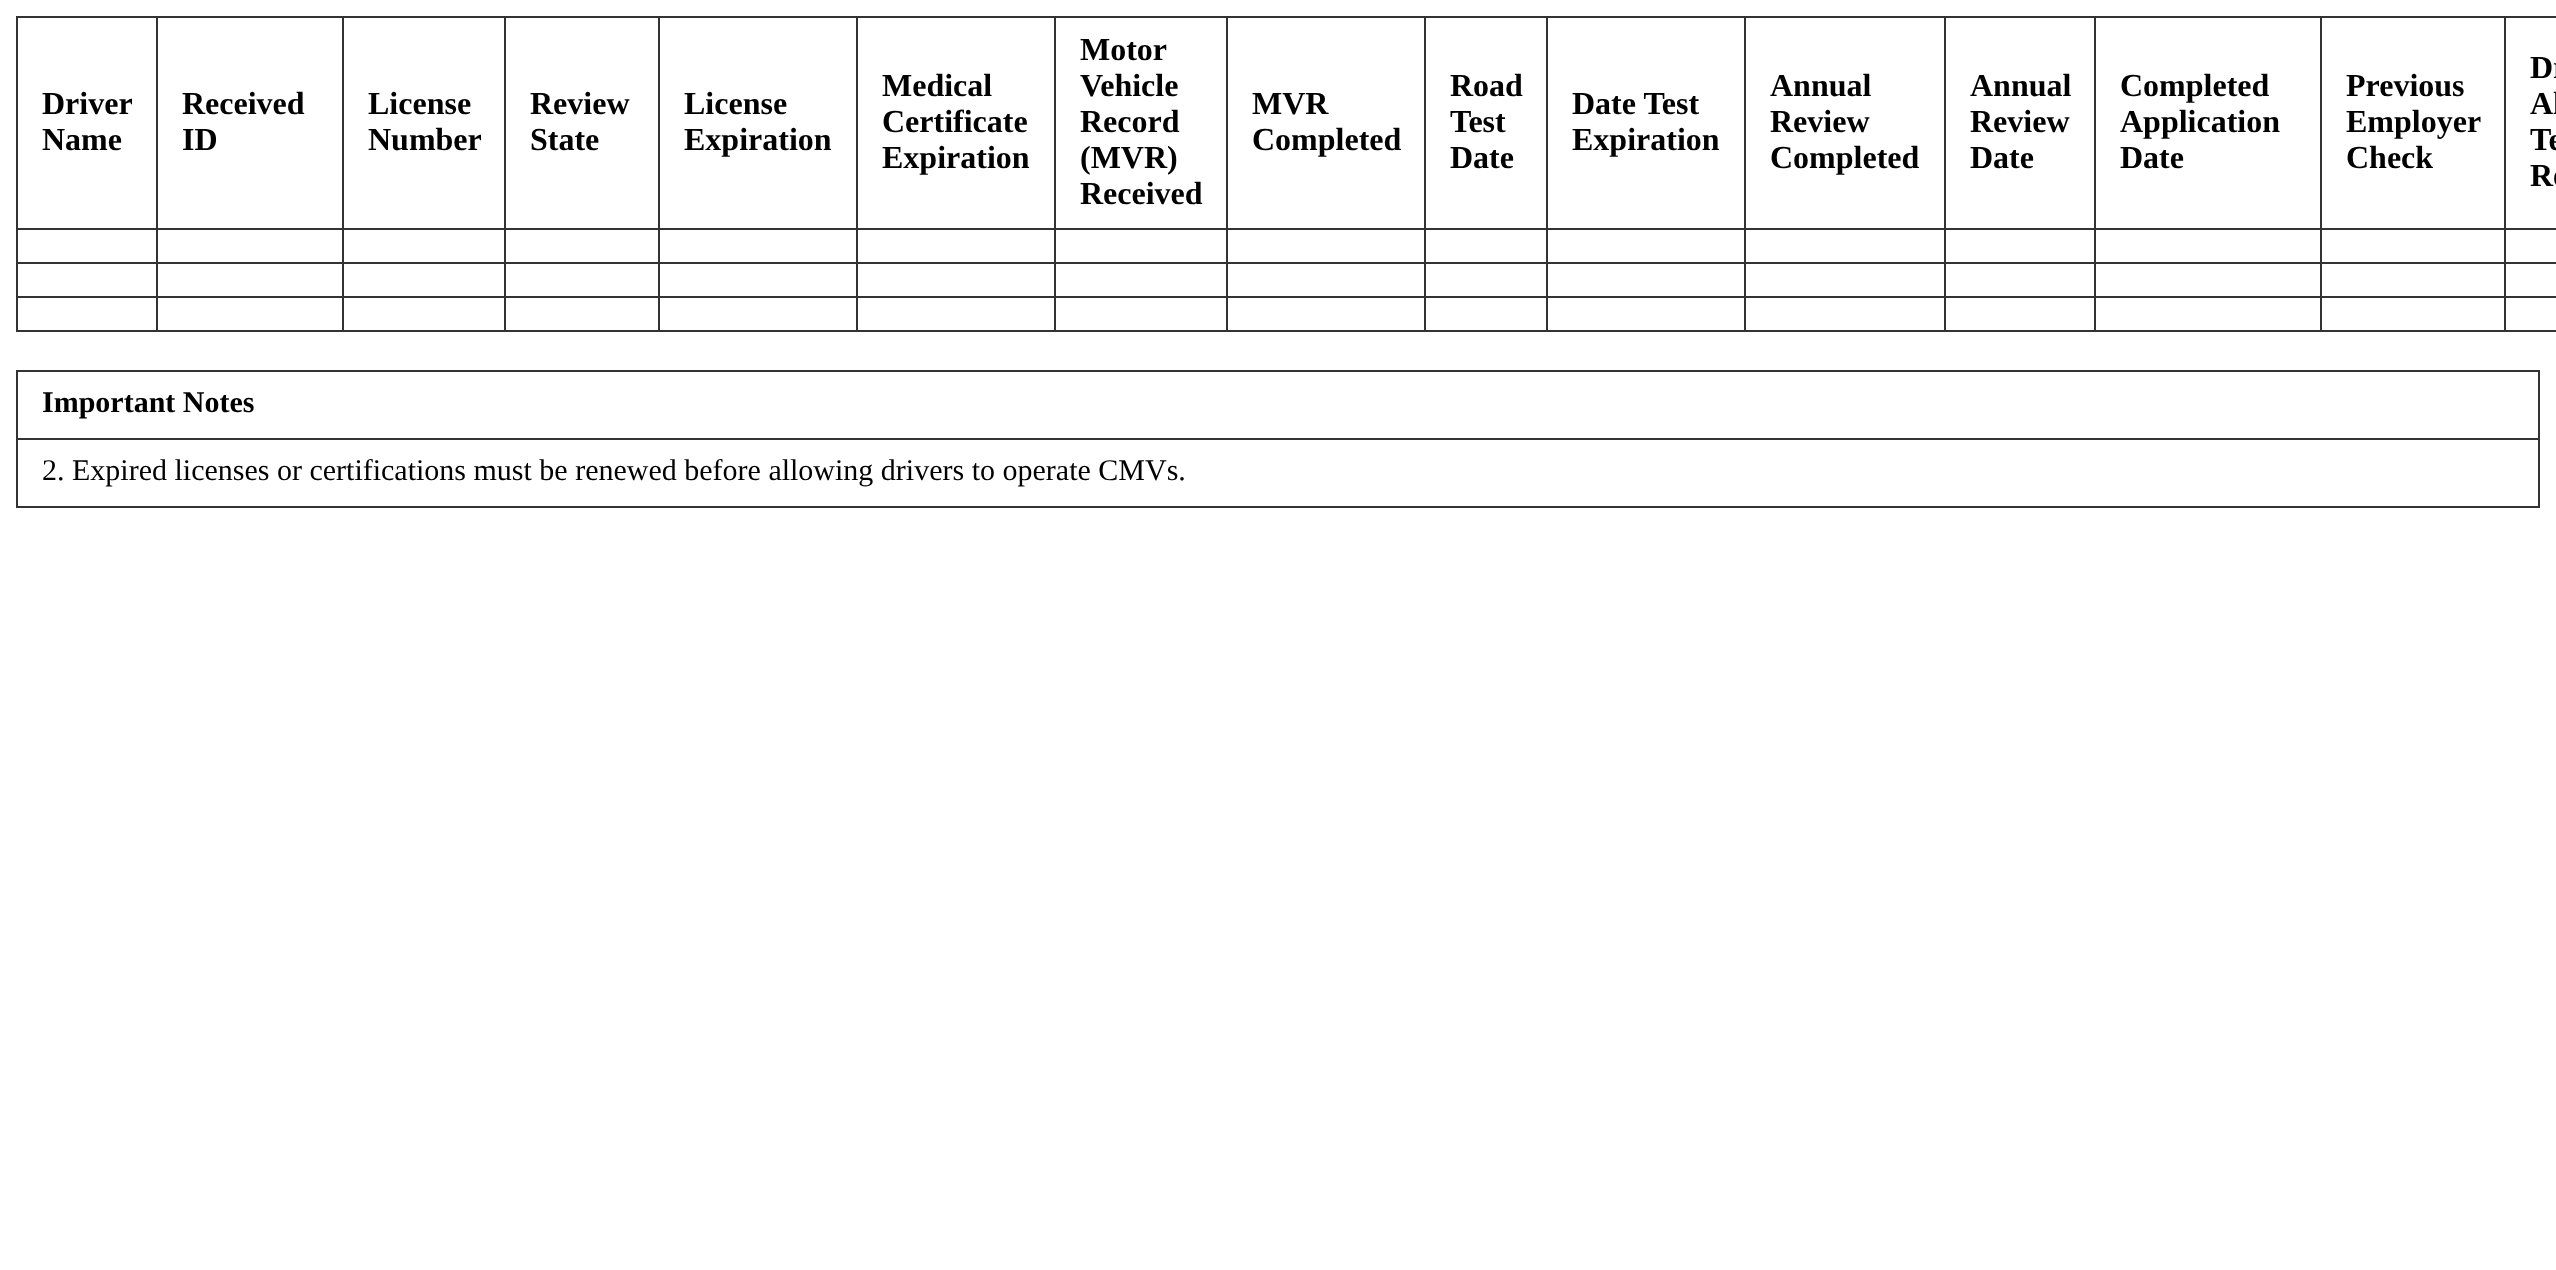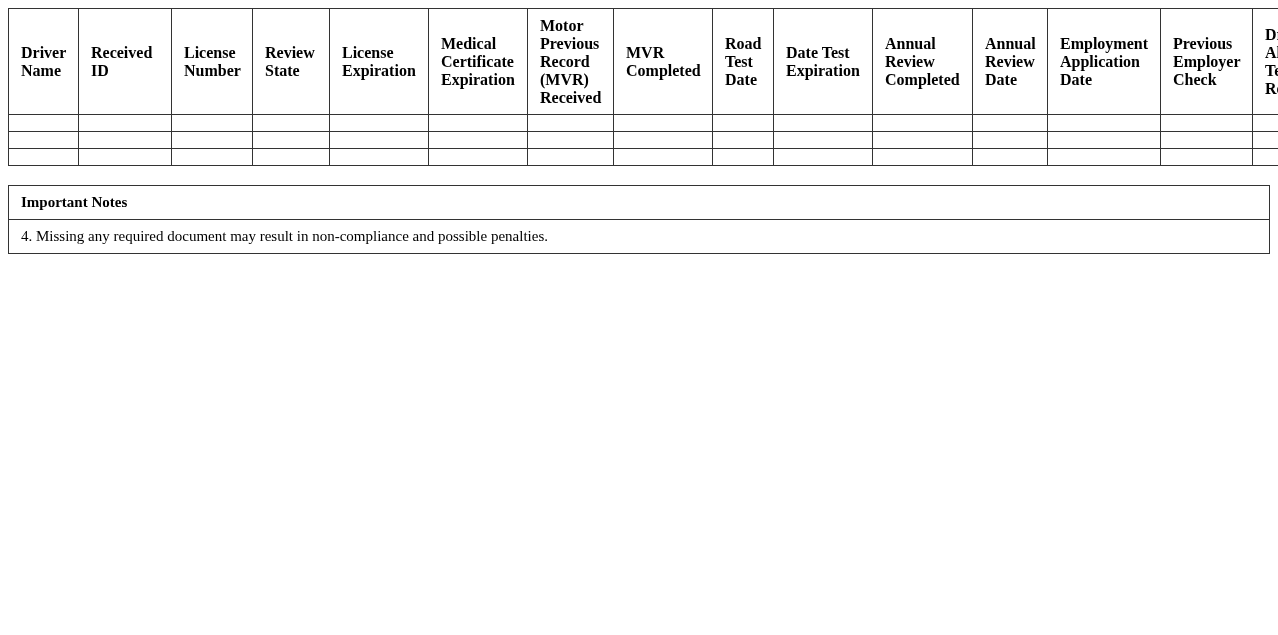--- a/index.html
+++ b/index.html
@@ -85,27 +85,27 @@
         <col style="width: 80px;">
       </colgroup>
     <thead>
       <tr>
         <th>Driver Name</th>
         <th>Received ID</th>
         <th>License Number</th>
         <th>Review State</th>
         <th>License Expiration</th>
         <th>Medical Certificate Expiration</th>
-        <th>Motor Previous Record (MVR) Received</th>
+        <th>Motor Vehicle Record (MVR) Received</th>
         <th>MVR Completed</th>
         <th>Road Test Date</th>
         <th>Date Test Expiration</th>
         <th>Annual Review Completed</th>
         <th>Annual Review Date</th>
-        <th>Employment Application Date</th>
+        <th>Completed Application Date</th>
         <th>Previous Employer Check</th>
         <th>Drug &amp; Alcohol Test Results</th>
       </tr>
     </thead>
     <tbody id="dq-body">
         <tr>
           <td></td>
           <td></td>
           <td></td>
           <td></td>
@@ -158,16 +158,16 @@
       </tbody>
   </table>
 </div>
 
 <table class="notes">
   <tbody>
     <tr>
       <td class="title">Important Notes</td>
     </tr>
     <tr>
-      <td>4. Missing any required document may result in non-compliance and possible penalties.</td>
+      <td>2. Expired licenses or certifications must be renewed before allowing drivers to operate CMVs.</td>
     </tr>
   </tbody>
 </table>
 
 </body></html>

